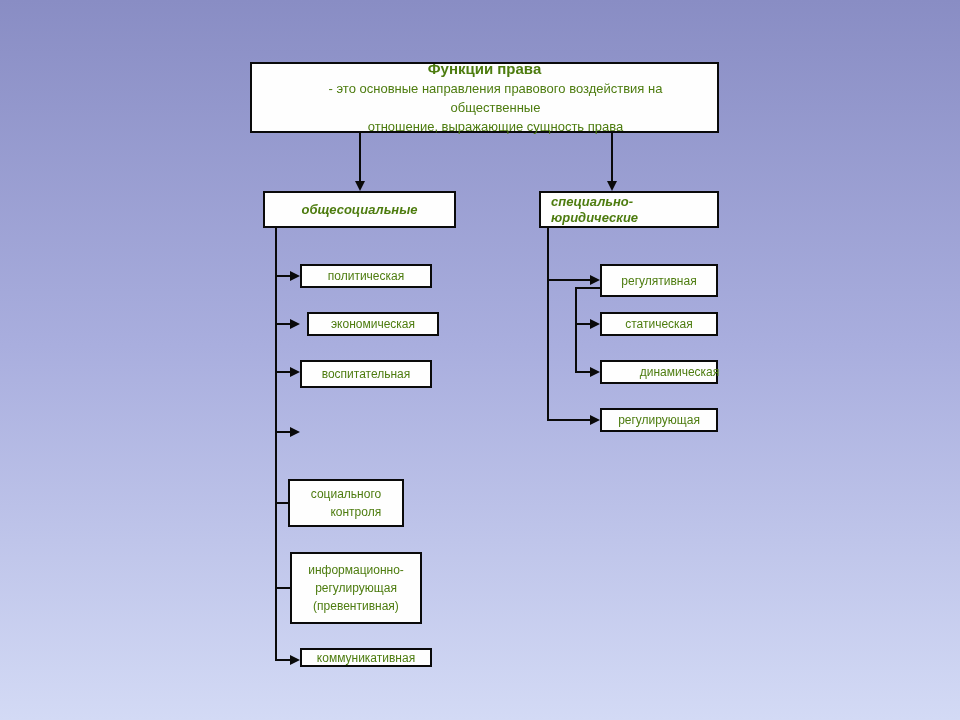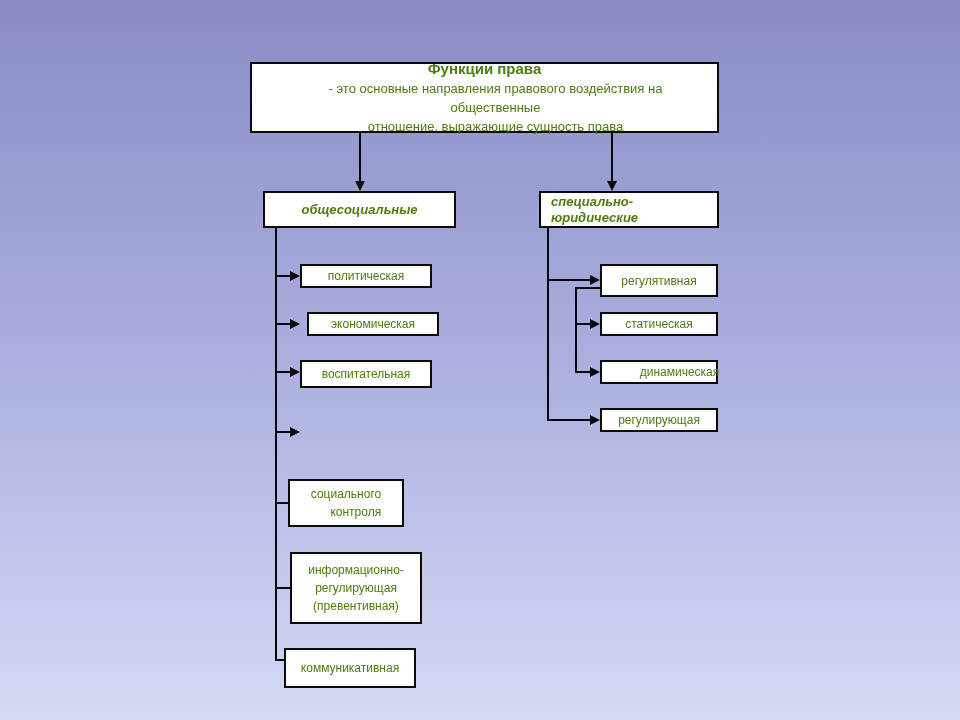--- a/index.html
+++ b/index.html
@@ -63,21 +63,21 @@
     line-height: 18px;
     white-space: pre-line;
   }
   
   .l0 { left: 300px; top: 264px; width: 132px; height: 24px; }
   .l1 { left: 300px; top: 312px; width: 132px; height: 24px; margin-left: 7px; }
   .l2 { left: 300px; top: 360px; width: 132px; height: 28px; }
   .l3 { left: 300px; top: 408px; width: 132px; height: 48px; }
   .l4 { left: 288px; top: 479px; width: 116px; height: 48px; text-align: right; }
   .l5 { left: 290px; top: 552px; width: 132px; height: 72px; }
-  .l6 { left: 284px; top: 648px; width: 132px; height: 40px; }
+  .l6 { left: 300px; top: 648px; width: 132px; height: 19px; }
   
   .r0 { left: 600px; top: 264px; width: 118px; height: 33px; }
   .r1 { left: 600px; top: 312px; width: 118px; height: 24px; }
   .r2 { left: 600px; top: 360px; width: 118px; height: 24px; padding-left: 41px; }
   .r3 { left: 600px; top: 408px; width: 118px; height: 24px; }
 
   .vline { position: absolute; width: 2px; background: #0a0a0a; }
   .hline { position: absolute; height: 2px; background: #0a0a0a; }
   .arrow-right {
     position: absolute; width: 0; height: 0;

